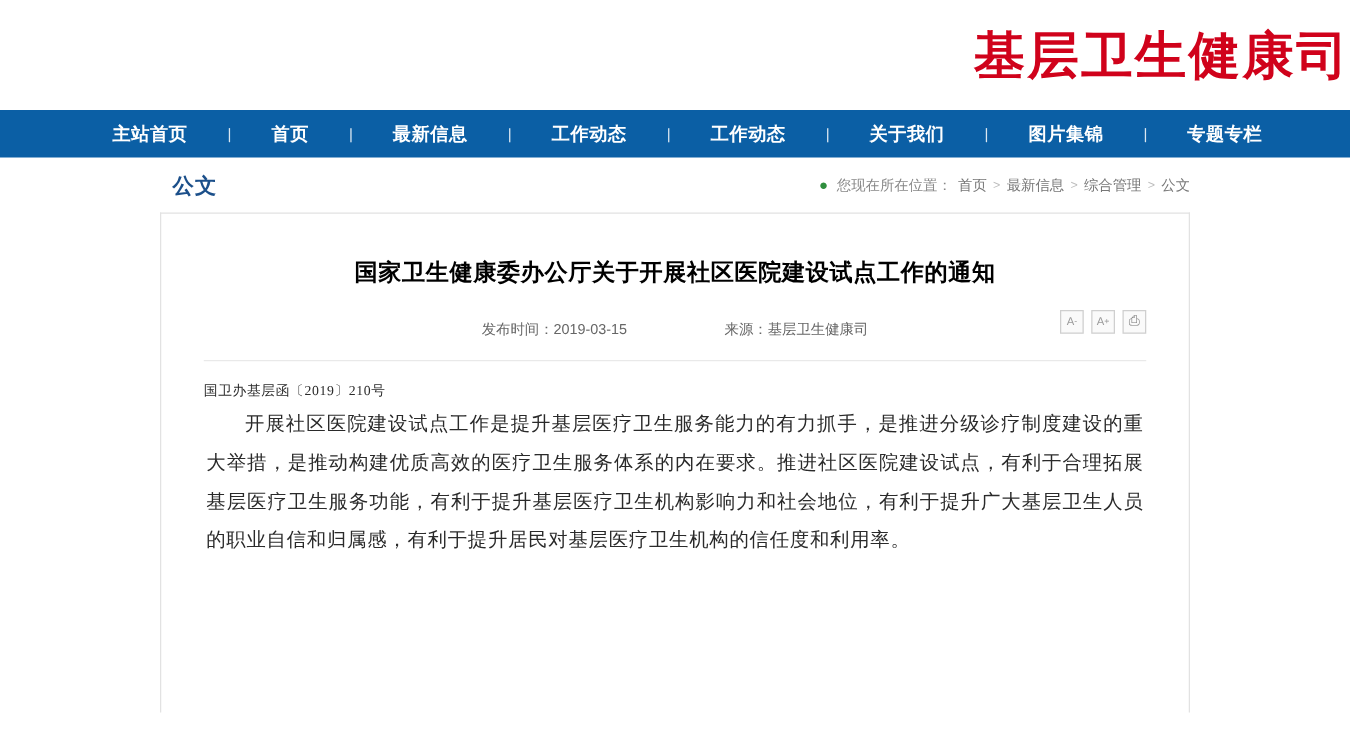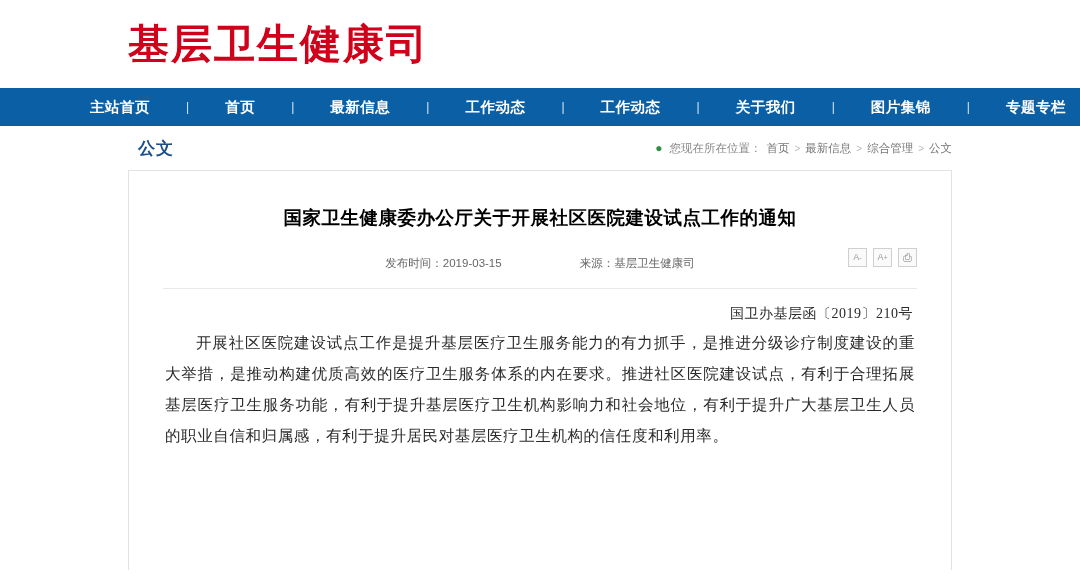--- a/index.html
+++ b/index.html
@@ -14,20 +14,21 @@
     font-family: "Liberation Sans", sans-serif;
     color: #333;
   }
 
   
   .site-header {
     height: 88px;
     background: #ffffff;
     display: flex;
     align-items: center;
+    justify-content: flex-end;
   }
   .site-logo {
     margin-left: 128px;
     font-family: "Liberation Serif", serif;
     font-weight: bold;
     font-size: 41px;
     letter-spacing: 2px;
     color: #d0021b;
   }
 
@@ -41,21 +42,20 @@
     color: #ffffff;
   }
   .nav-inner {
     display: flex;
     align-items: center;
     width: 960px;
     justify-content: space-between;
     padding-left: 30px;
     padding-right: 10px;
     box-sizing: border-box;
-    gap: 36px;
   }
   .nav-item {
     font-size: 14.5px;
     font-weight: bold;
     color: #ffffff;
     white-space: nowrap;
     cursor: pointer;
     letter-spacing: 0.5px;
   }
   .nav-sep {
@@ -160,23 +160,22 @@
   .tool-btn.sup { font-size: 9px; }
   .tool-btn sup { font-size: 7px; }
   .tool-btn.print { color: #777; font-size: 11px; }
 
   .meta-divider {
     margin: 17px 0 0 0;
     border-top: 1px solid #e9e9e9;
   }
 
   .doc-number {
-    text-align: right;
     font-family: "Liberation Serif", serif;
-    font-size: 14px;
+    font-size: 11px;
     color: #2a2a2a;
     padding: 16px 4px 0 0;
     letter-spacing: 0.5px;
   }
 
   .doc-body {
     font-family: "Liberation Serif", serif;
     font-size: 15.5px;
     color: #2a2a2a;
     line-height: 2.0;

